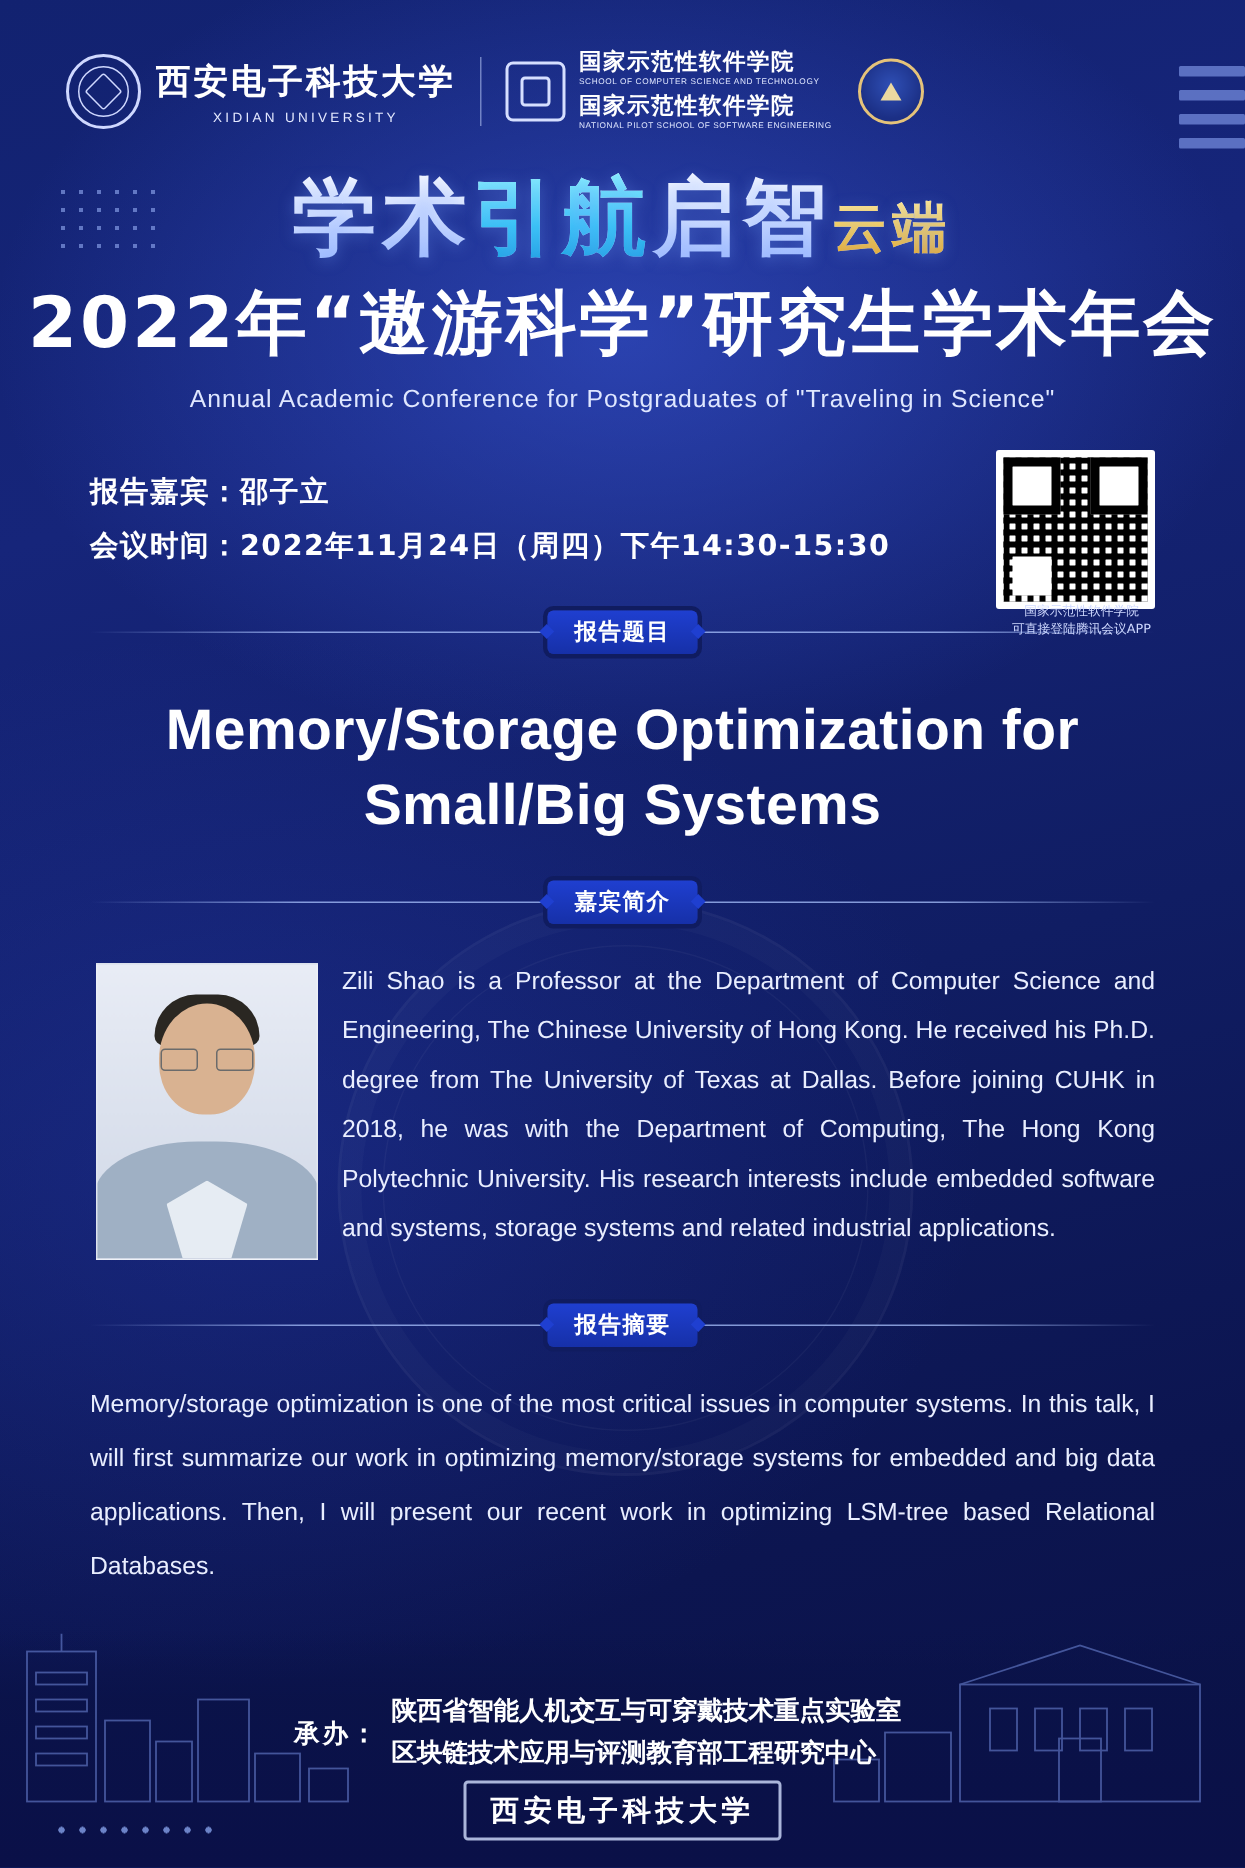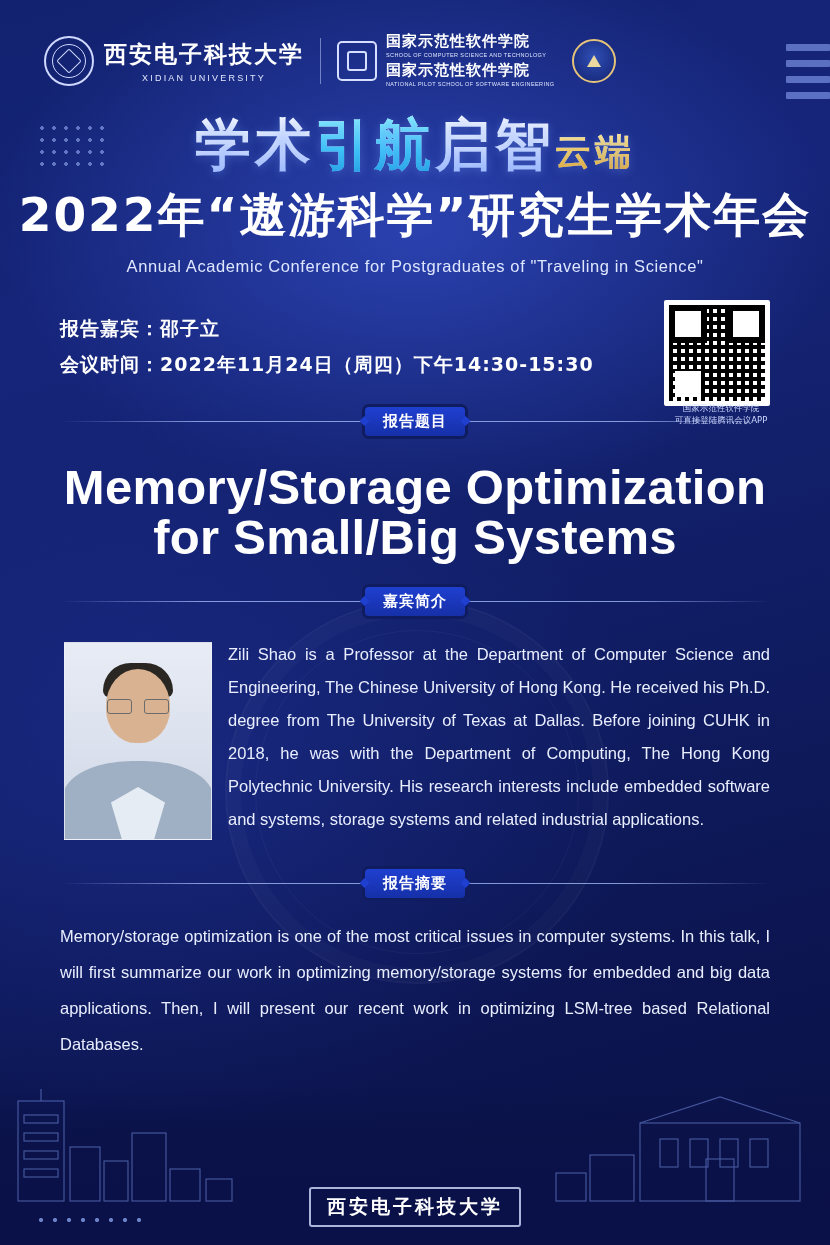--- a/index.html
+++ b/index.html
@@ -124,21 +124,21 @@
   .sec .rule{position:absolute;left:0;right:0;top:13px;height:1px;background:linear-gradient(90deg,rgba(170,195,255,0) 0%,rgba(170,195,255,.75) 20%,rgba(170,195,255,.75) 80%,rgba(170,195,255,0) 100%);}
   .pill{position:relative;background:linear-gradient(180deg,#1f3fd0,#1630a8);color:#fff;font-size:15px;font-weight:bold;
         padding:5px 18px;border-radius:4px;font-family:"DejaVu Sans",sans-serif;letter-spacing:1px;
         box-shadow:0 0 0 3px rgba(16,28,96,1);}
   .pill:before,.pill:after{content:"";position:absolute;top:50%;width:7px;height:7px;background:#1f3fd0;transform:translateY(-50%) rotate(45deg);}
   .pill:before{left:-4px;}
   .pill:after{right:-4px;}
 
   .talk-title{
     margin:28px 55px 0;color:#fff;text-align:center;
-    font-size:49px;font-weight:bold;line-height:50px;letter-spacing:.3px;
+    font-size:38px;font-weight:bold;line-height:50px;letter-spacing:.3px;
   }
 
   
   .bio{margin:24px 60px 0;color:#e9eeff;font-size:16.5px;line-height:33px;text-align:justify;}
   .bio .photo{
     float:left;width:146px;height:196px;margin:4px 16px 4px 4px;
     background:linear-gradient(180deg,#e8ecf5 0%,#cfd7e6 100%);
     border:1px solid rgba(255,255,255,.25);
     position:relative;overflow:hidden;
   }
@@ -283,17 +283,24 @@
         <rect x="720" y="50" width="18" height="28"></rect>
         <rect x="750" y="50" width="18" height="28"></rect>
         <path d="M640 34 L720 8 L800 34"></path>
         <rect x="706" y="70" width="28" height="42"></rect>
         <rect x="590" y="66" width="44" height="46"></rect>
         <rect x="556" y="84" width="30" height="28"></rect>
         <rect x="206" y="90" width="26" height="22"></rect>
       </g>
     </svg>
 
+    <div class="host">
+      <div class="lbl">承办：</div>
+      <div class="names">
+        <div>陕西省智能人机交互与可穿戴技术重点实验室</div>
+        <div>区块链技术应用与评测教育部工程研究中心</div>
+      </div>
+    </div>
 
     <div class="foot-uni">西安电子科技大学</div>
     <div class="foot-dots"></div>
   </div>
 </div>
 
 </body></html>

